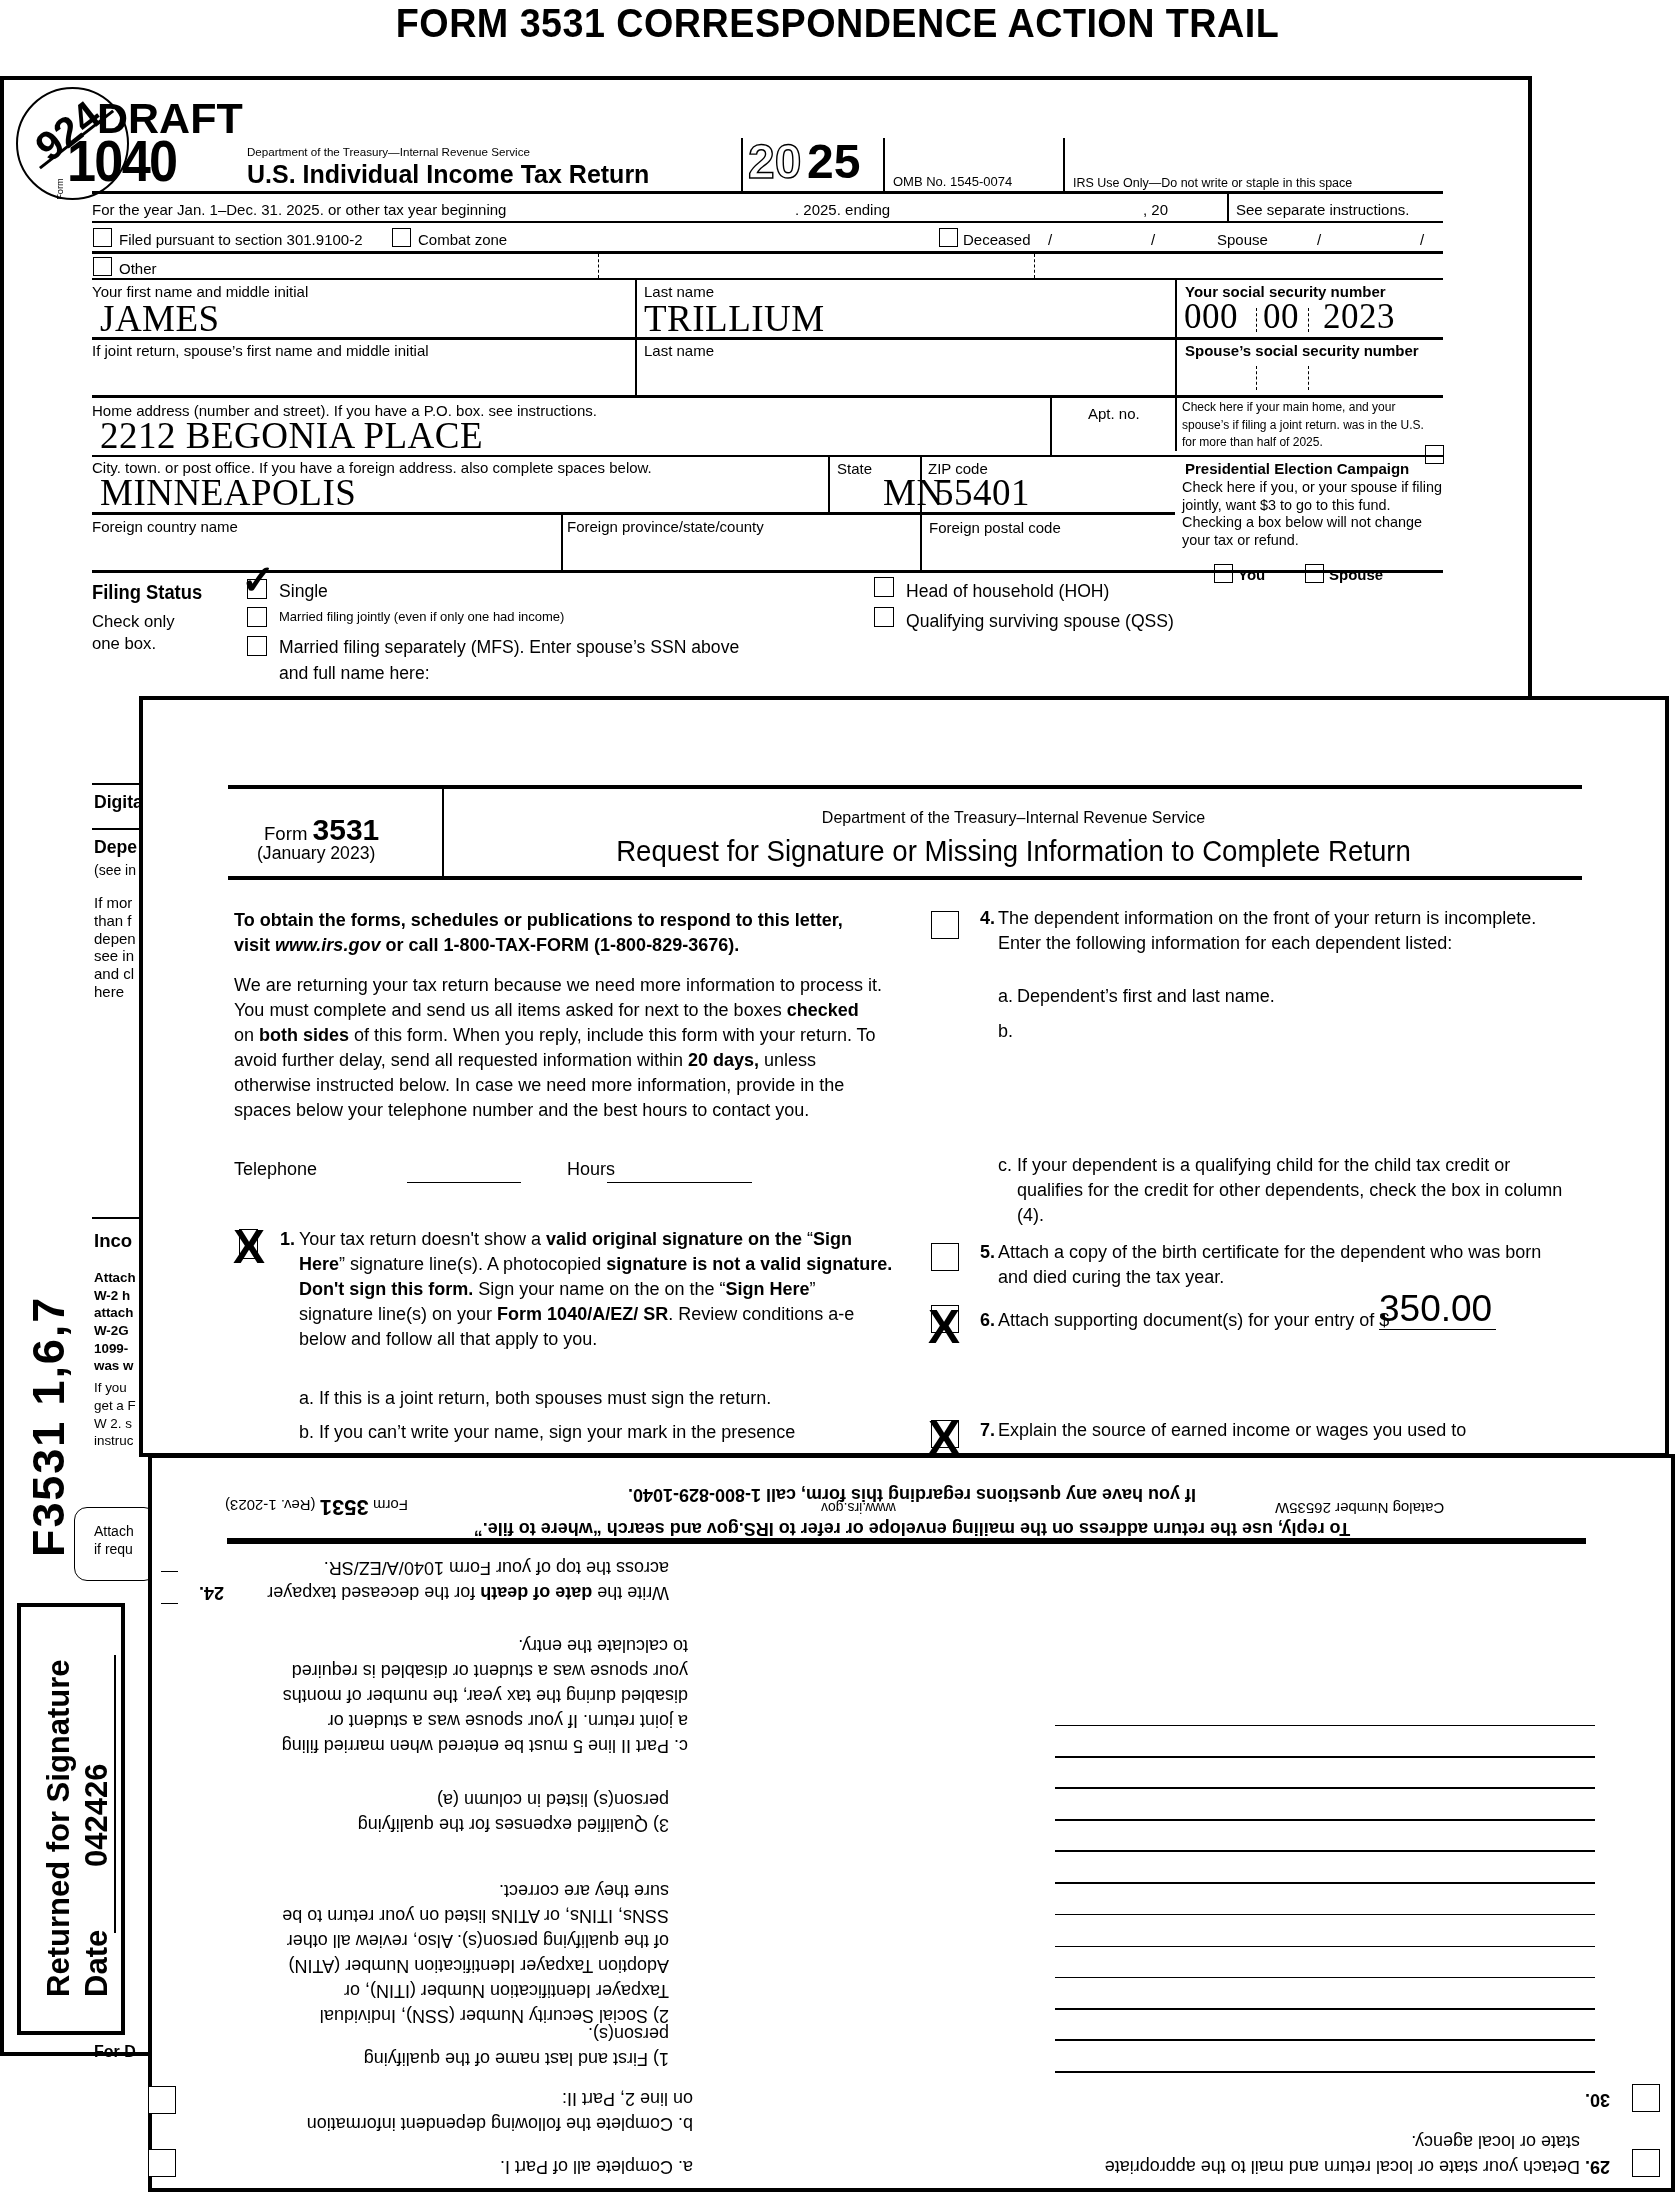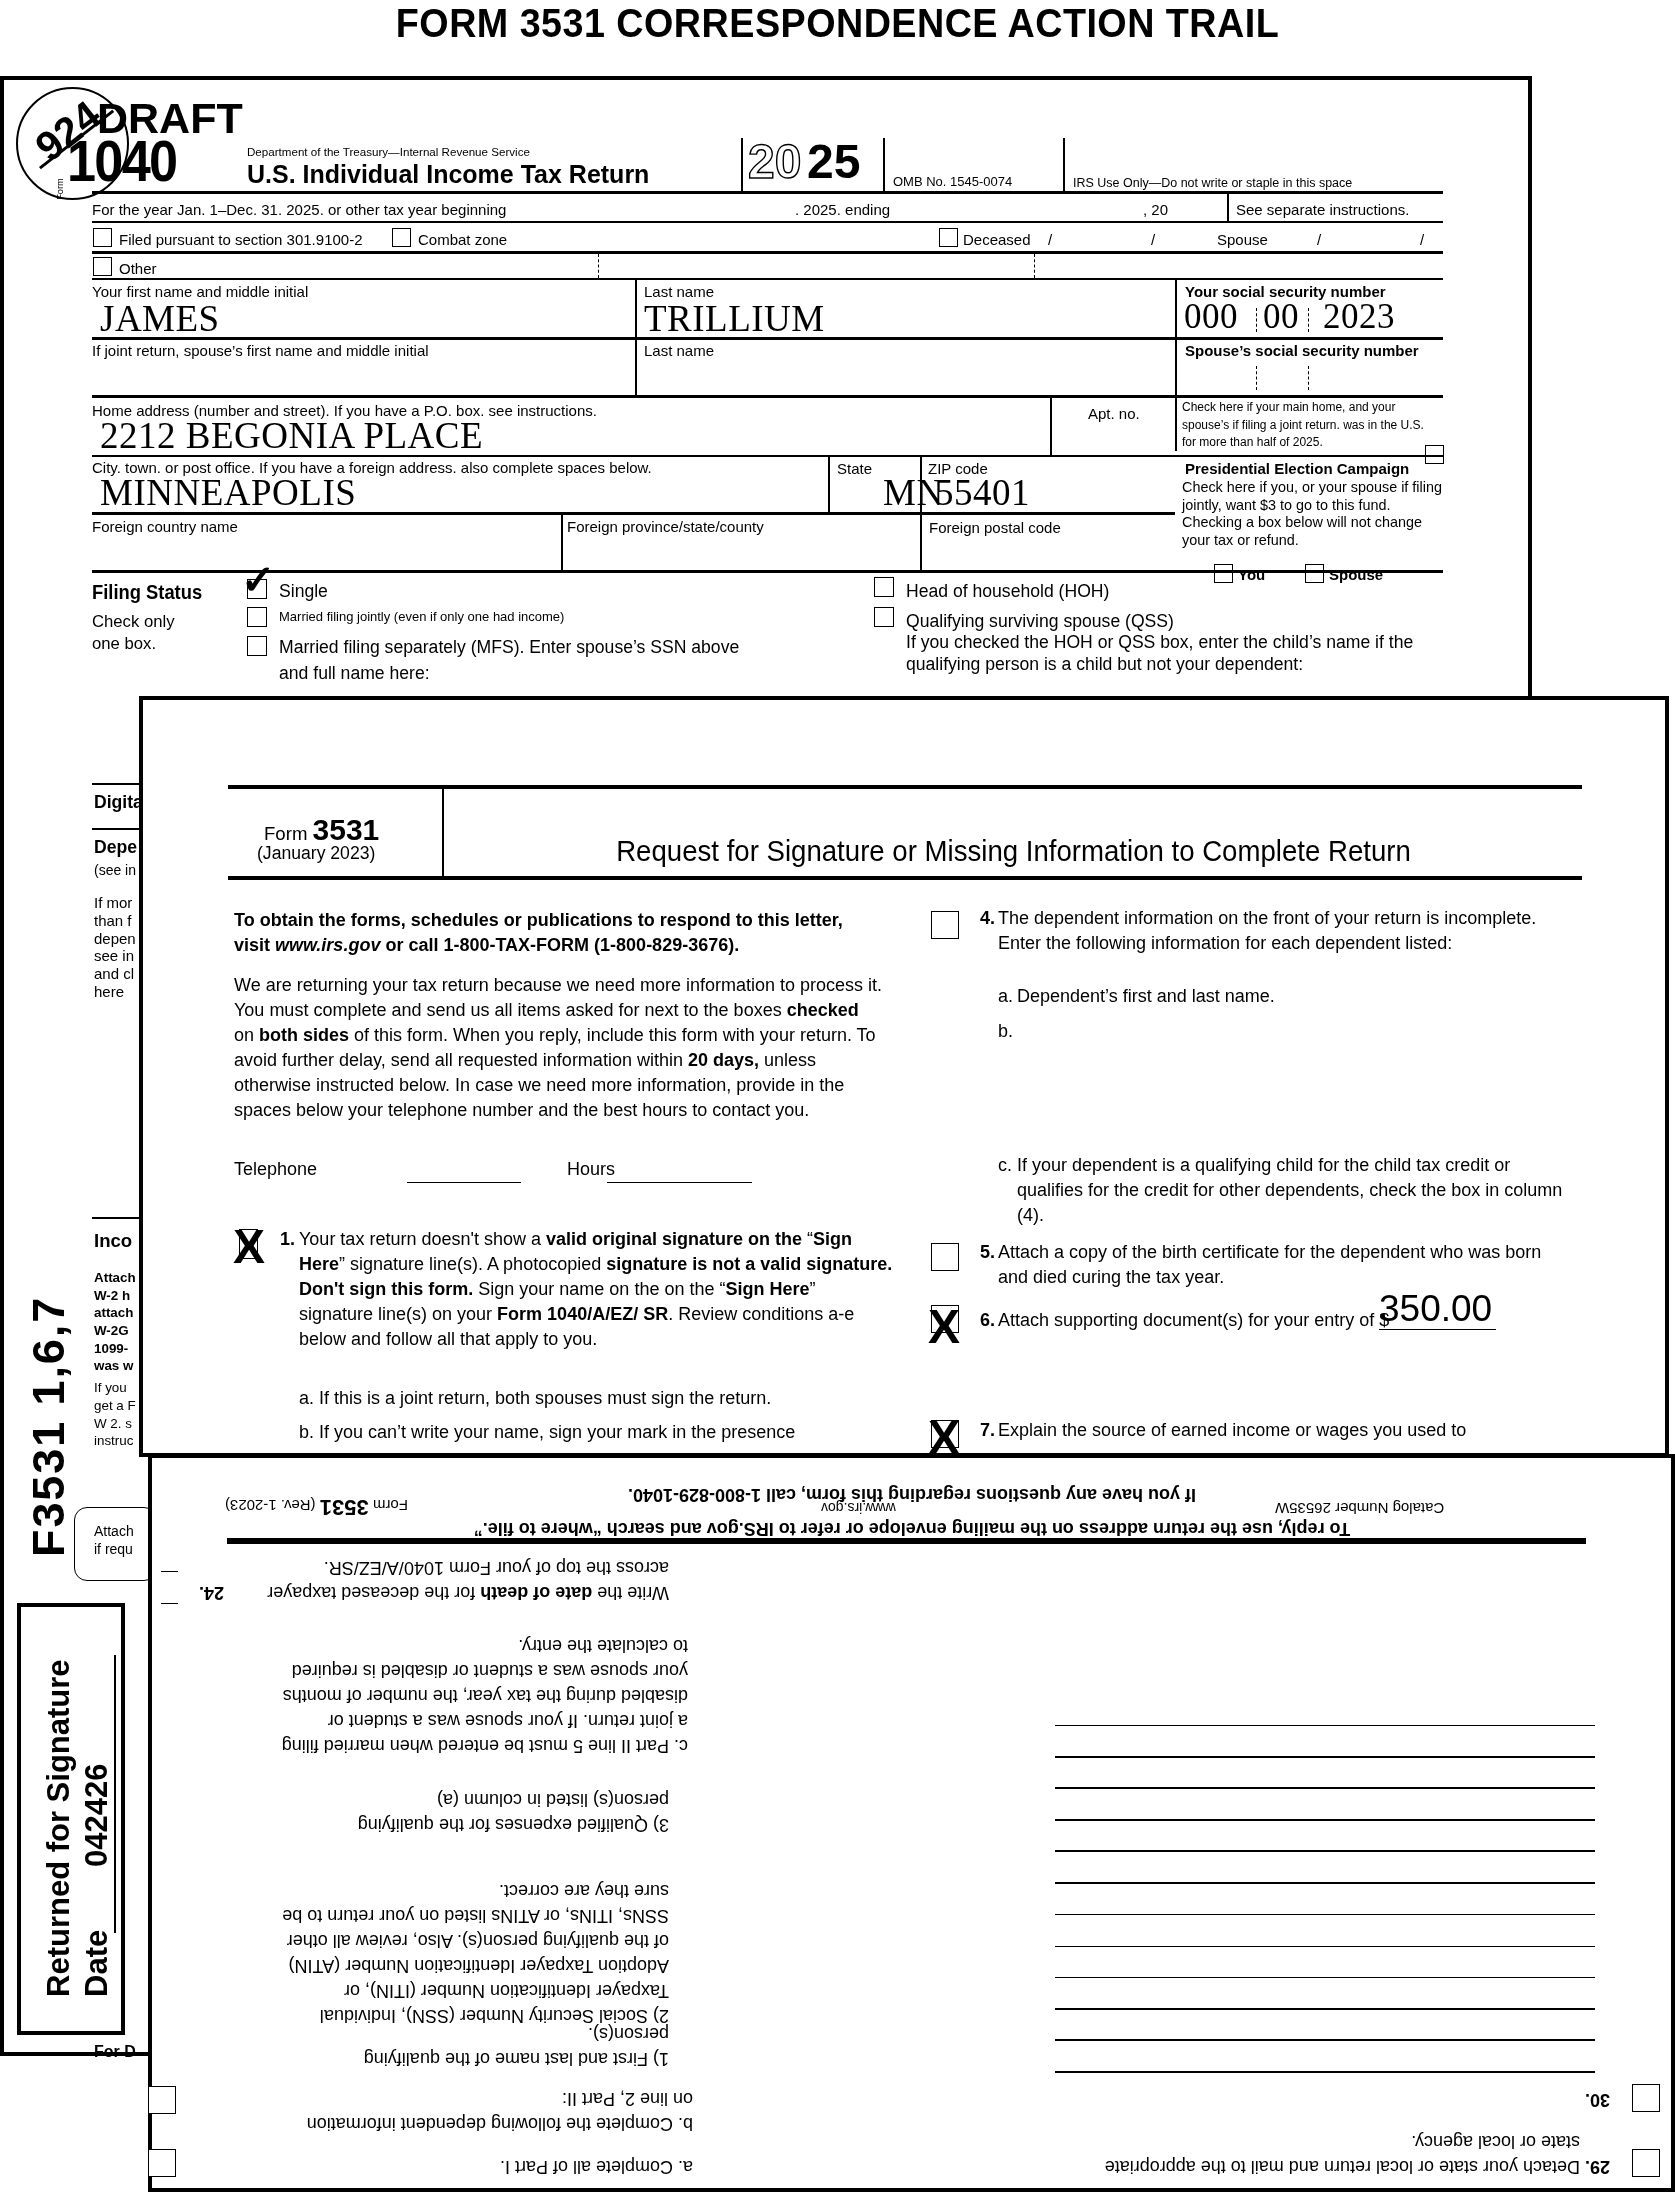--- a/index.html
+++ b/index.html
@@ -133,21 +133,20 @@
   <div class="lbl" style="left:275px;top:501px;font-size:17.6px">Single</div>
   <div class="cb" style="left:243px;top:527px"></div>
   <div class="lbl" style="left:275px;top:529px;font-size:13px">Married filing jointly (even if only one had income)</div>
   <div class="cb" style="left:243px;top:556px"></div>
   <div class="lbl" style="left:275px;top:557px;font-size:17.6px">Married filing separately (MFS). Enter spouse’s SSN above</div>
   <div class="lbl" style="left:275px;top:583px;font-size:17.6px">and full name here:</div>
   <div class="cb" style="left:870px;top:497px"></div>
   <div class="lbl" style="left:902px;top:501px;font-size:17.6px">Head of household (HOH)</div>
   <div class="cb" style="left:870px;top:527px"></div>
   <div class="lbl" style="left:902px;top:531px;font-size:17.6px">Qualifying surviving spouse (QSS)</div>
-  <div class="abs" style="left:902px;top:551px;width:547px;font-size:17.6px;line-height:22px">If you checked the HOH or QSS box, enter the child’s name if the qualifying person is a child but not your dependent:</div>
 
   <div class="hline" style="left:88px;top:703px;width:56px;height:1.9px"></div>
   <div class="lbl b" style="left:90px;top:712px;font-size:17.6px">Digita</div>
   <div class="hline" style="left:88px;top:748px;width:56px;height:1.9px"></div>
   <div class="lbl b" style="left:90px;top:757px;font-size:17.6px">Depe</div>
   <div class="lbl" style="left:90px;top:782px;font-size:14px">(see in</div>
   <div class="lbl" style="left:90px;top:814px;font-size:15px">If mor</div>
   <div class="lbl" style="left:90px;top:832px;font-size:15px">than f</div>
   <div class="lbl" style="left:90px;top:850px;font-size:15px">depen</div>
   <div class="lbl" style="left:90px;top:867px;font-size:15px">see in</div>
@@ -182,20 +181,21 @@
 </div>
 
 <div id="f3531">
   <div class="hline" style="left:85px;top:85px;width:1354px;height:3.7px"></div>
   <div class="abs" style="left:121px;top:113px;font-size:18.6px">
     <span>Form</span>
     <span class="b" style="font-size:30px">3531</span>
   </div>
   <div class="abs" style="left:114px;top:143px;font-size:17.6px">(January 2023)</div>
   <div class="vline" style="left:299px;top:89px;width:1.9px;height:87px"></div>
+  <div class="abs" style="left:301px;width:1139px;top:109px;font-size:16px;text-align:center">Department of the Treasury–Internal Revenue Service</div>
   <div class="abs" style="left:301px;width:1139px;top:134px;font-size:30px;text-align:center;transform:scaleX(0.92)">Request for Signature or Missing Information to Complete Return</div>
   <div class="hline" style="left:85px;top:176px;width:1354px;height:3.7px"></div>
 
   <div class="abs p b" style="left:91px;top:208px;width:649px">
     <span>To obtain the forms, schedules or publications to respond to this letter, visit </span><i>www.irs.gov</i><span> or call 1-800-TAX-FORM (1-800-829-3676).</span>
   </div>
   <div class="abs p" style="left:91px;top:273px;width:649px">
     <span>We are returning your tax return because we need more information to process it. You must complete and send us all items asked for next to the boxes </span><b>checked</b><span> on </span><b>both sides</b><span> of this form. When you reply, include this form with your return. To avoid further delay, send all requested information within </span><b>20 days,</b><span> unless otherwise instructed below. In case we need more information, provide in the spaces below your telephone number and the best hours to contact you.</span>
   </div>
   <div class="lbl" style="left:91px;top:459px;font-size:18px">Telephone</div>

